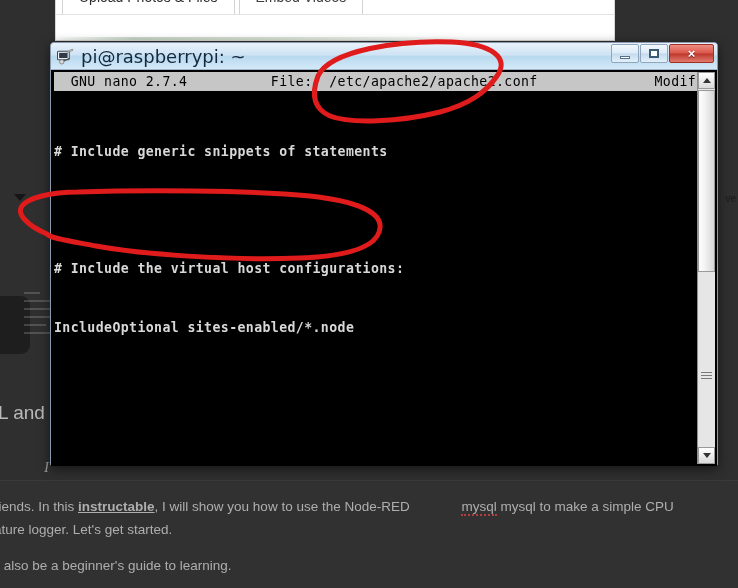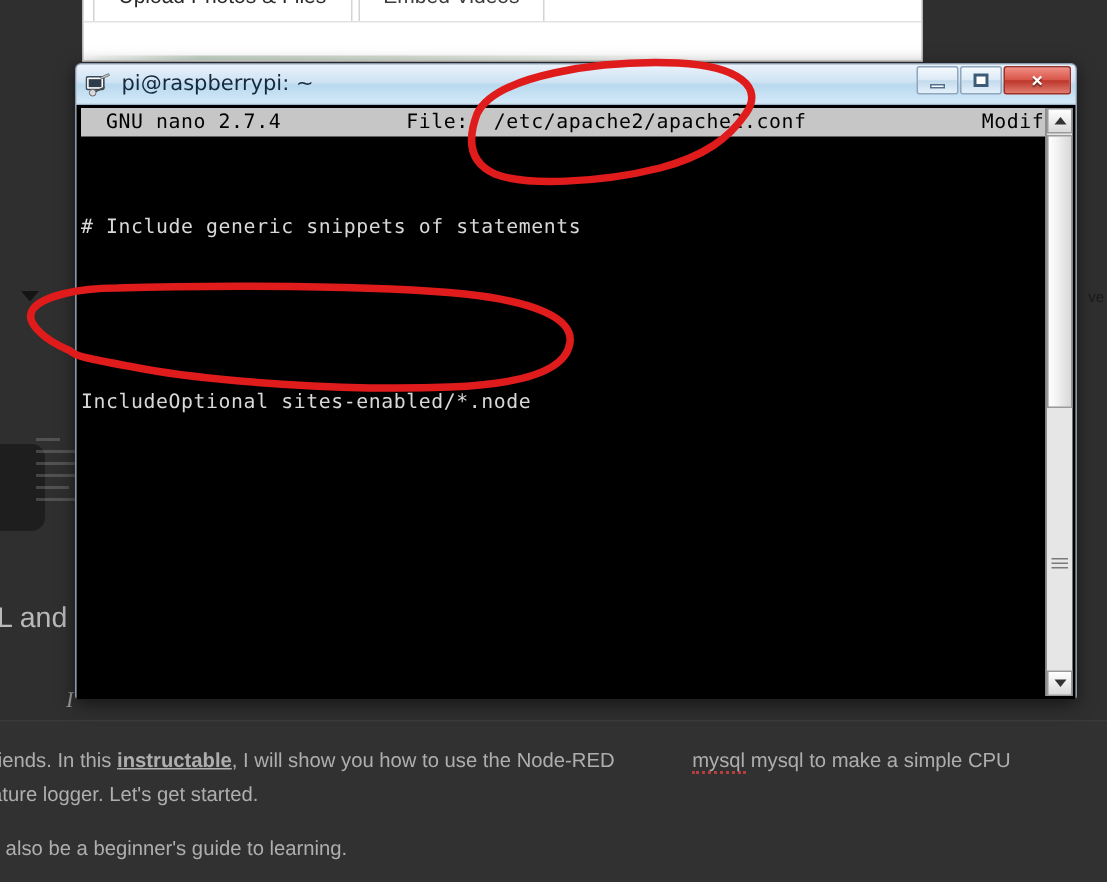--- a/index.html
+++ b/index.html
@@ -195,21 +195,21 @@
     display: flex;
     align-items: center;
     padding: 0 2px 0 6px;
   }
   .putty-icon {
     width: 17px; height: 17px;
     margin-right: 7px;
     flex: none;
   }
   .putty-title {
-    font-size: 14px;
+    font-size: 18px;
     color: #15283d;
     font-family: "DejaVu Sans", sans-serif;
     white-space: nowrap;
   }
   .win-buttons {
     position: absolute;
     right: 3px;
     top: 1px;
     display: flex;
     gap: 1px;
@@ -281,21 +281,21 @@
   }
 
   .term-body {
     position: relative;
     padding-top: 12px;
     white-space: pre;
     height: 329px;
     box-sizing: border-box;
     overflow: hidden;
   }
-  .term-line { height: 19.5px; white-space: pre; }
+  .term-line { height: 19.5px; white-space: pre; font-weight: bold; }
 
   .nano-footer {
     position: absolute;
     left: 0; right: 0; bottom: 0;
     height: 40px;
     font-family: "DejaVu Sans Mono", "Liberation Mono", monospace;
     font-size: 13.2px;
     line-height: 20px;
     letter-spacing: .4px;
     color: #d8d8d8;
@@ -434,20 +434,21 @@
 
     <div class="putty-client">
 
       <div class="term">
 
         <div class="nano-header">  GNU nano 2.7.4          File:  /etc/apache2/apache2.conf              Modified  </div>
 
         <div class="term-body">
           <div class="term-line"># Include generic snippets of statements</div>
           <div class="term-line"></div>
+          <div class="term-line"># Include the virtual host configurations:</div>
           <div class="term-line">IncludeOptional sites-enabled/*.node</div>
           
           
           
         </div>
 
         <div class="nano-footer">
           
           
         </div>

